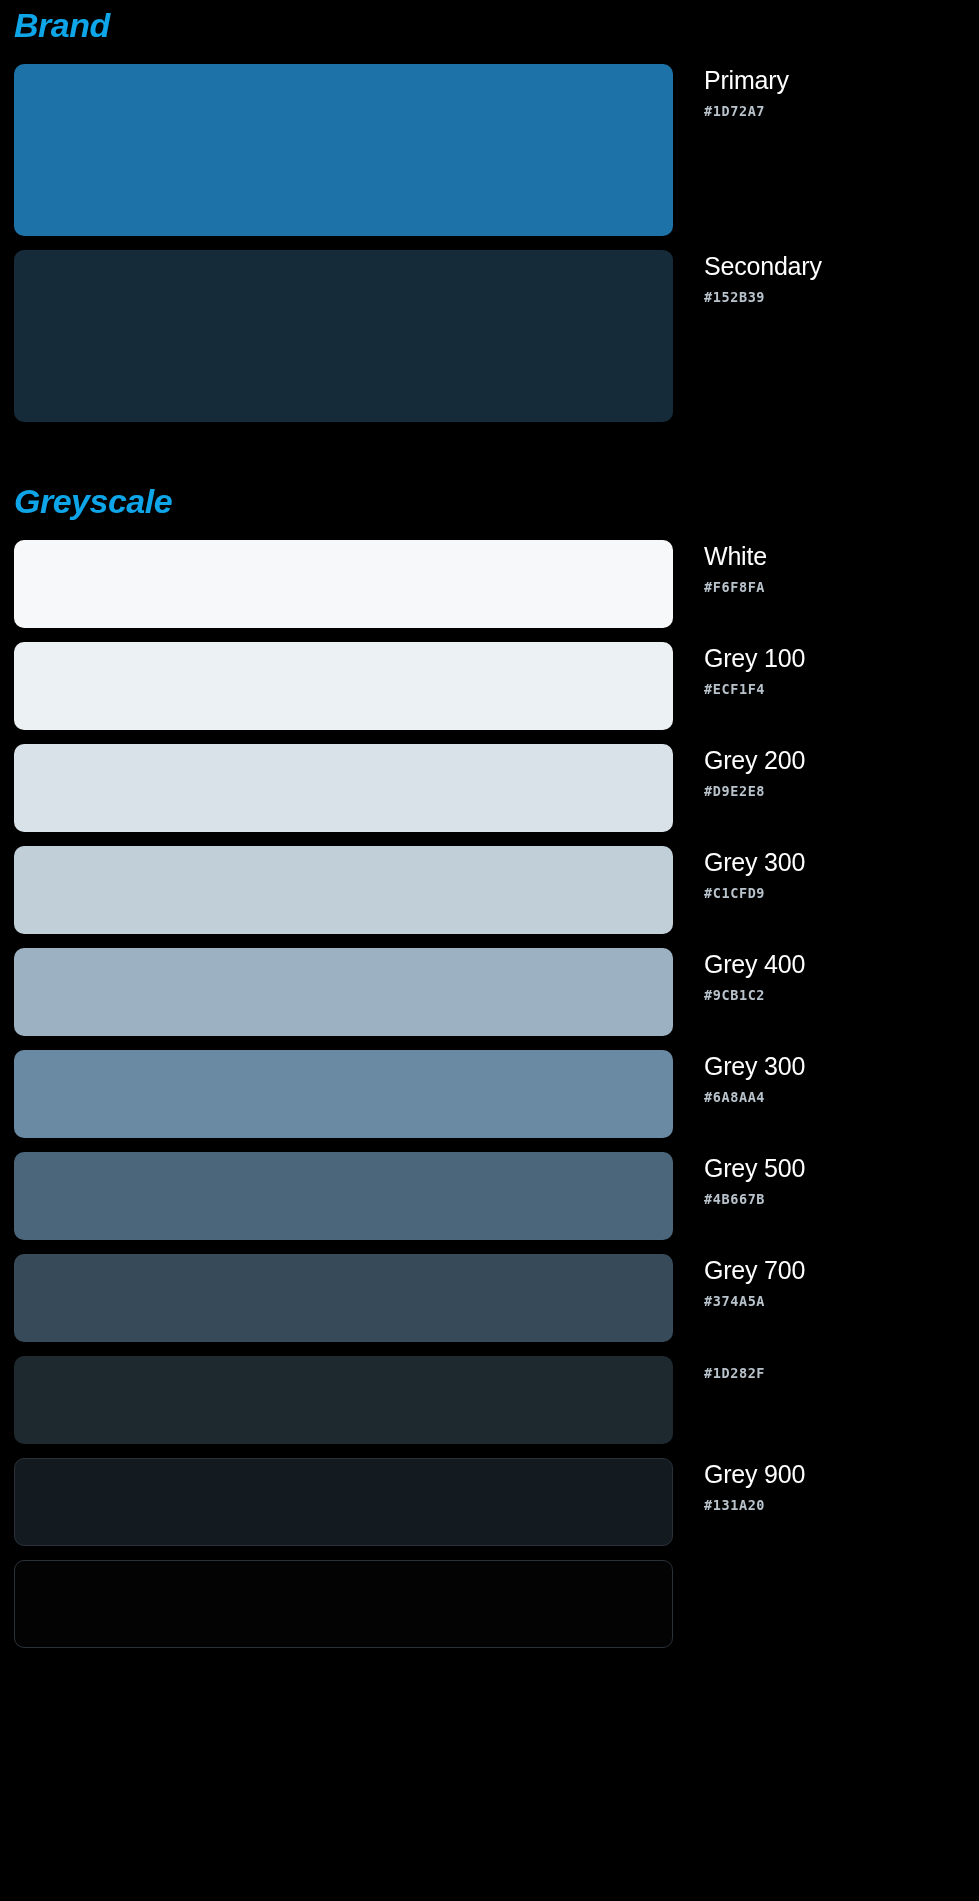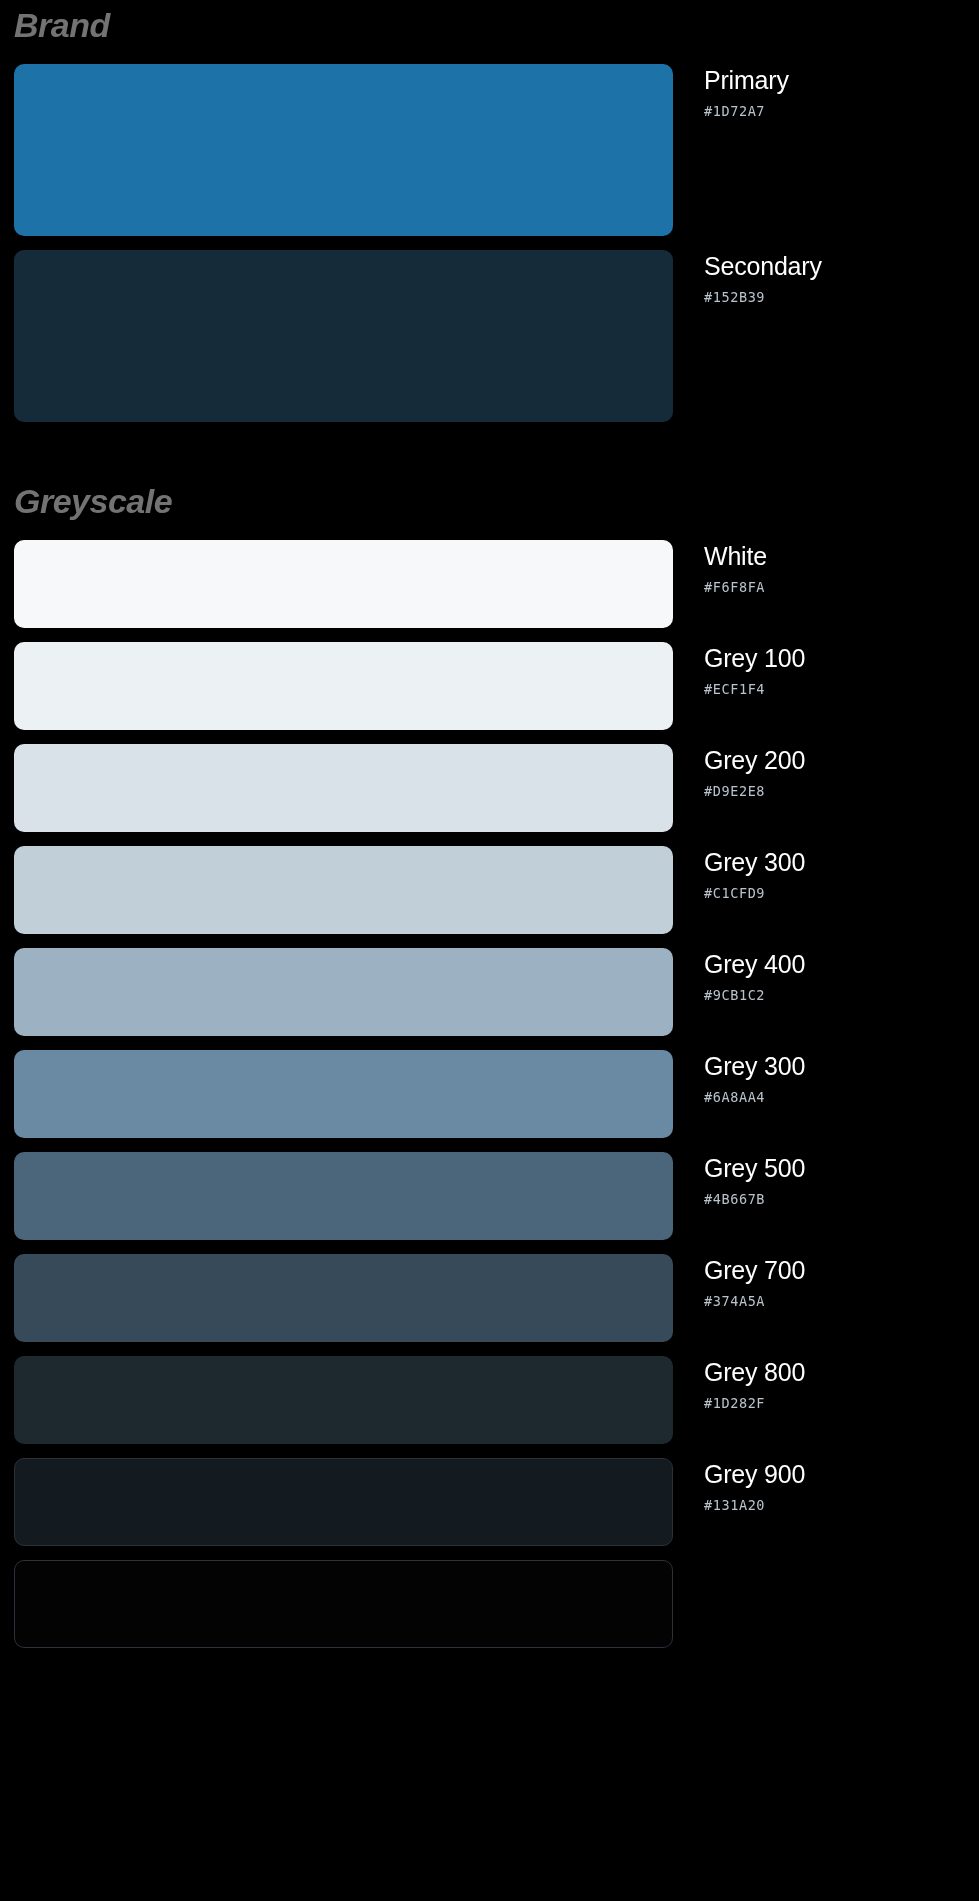--- a/index.html
+++ b/index.html
@@ -21,21 +21,21 @@
     width: 979px;
     padding: 0;
   }
 
   
   .section { }
   .section-title {
     font-size: 34px;
     font-weight: 700;
     font-style: italic;
-    color: #737373;
+    color: #0ea5e9;
     letter-spacing: -0.5px;
     margin: 0;
     padding: 0 0 0 14px;
     line-height: 1;
   }
   .section.brand .section-title { padding-top: 8px; }
   .section.greyscale { margin-top: 62px; }
   .section.greyscale .section-title { padding-top: 0; }
 
   .swatch-list {
@@ -71,20 +71,21 @@
     line-height: 1.18;
     color: #ffffff;
     letter-spacing: -0.2px;
   }
   .swatch-hex {
     margin-top: 7px;
     font-family: "DejaVu Sans Mono", "Liberation Mono", monospace;
     font-size: 13.5px;
     letter-spacing: 0.6px;
     color: #b9c3cc;
+    font-weight: bold;
   }
 
   .spacer-bottom { height: 40px; }
 </style>
 </head>
 <body style="background-color: rgb(0, 0, 0);">
 
 <div class="page">
 
   <div class="section brand">
@@ -174,21 +175,20 @@
         <div class="swatch-chip" style="background-color: rgb(55, 74, 90);"></div>
         <div class="swatch-meta">
           <div class="swatch-name">Grey 700</div>
           <div class="swatch-hex">#374A5A</div>
         </div>
       </div>
 
       <div class="swatch-row short">
         <div class="swatch-chip" style="background-color: rgb(29, 40, 47);"></div>
         <div class="swatch-meta">
-          <div class="swatch-name">Grey 800</div>
           <div class="swatch-hex">#1D282F</div>
         </div>
       </div>
 
       <div class="swatch-row short">
         <div class="swatch-chip bordered" style="background-color: rgb(19, 26, 32);"></div>
         <div class="swatch-meta">
           <div class="swatch-name">Grey 900</div>
           <div class="swatch-hex">#131A20</div>
         </div>

